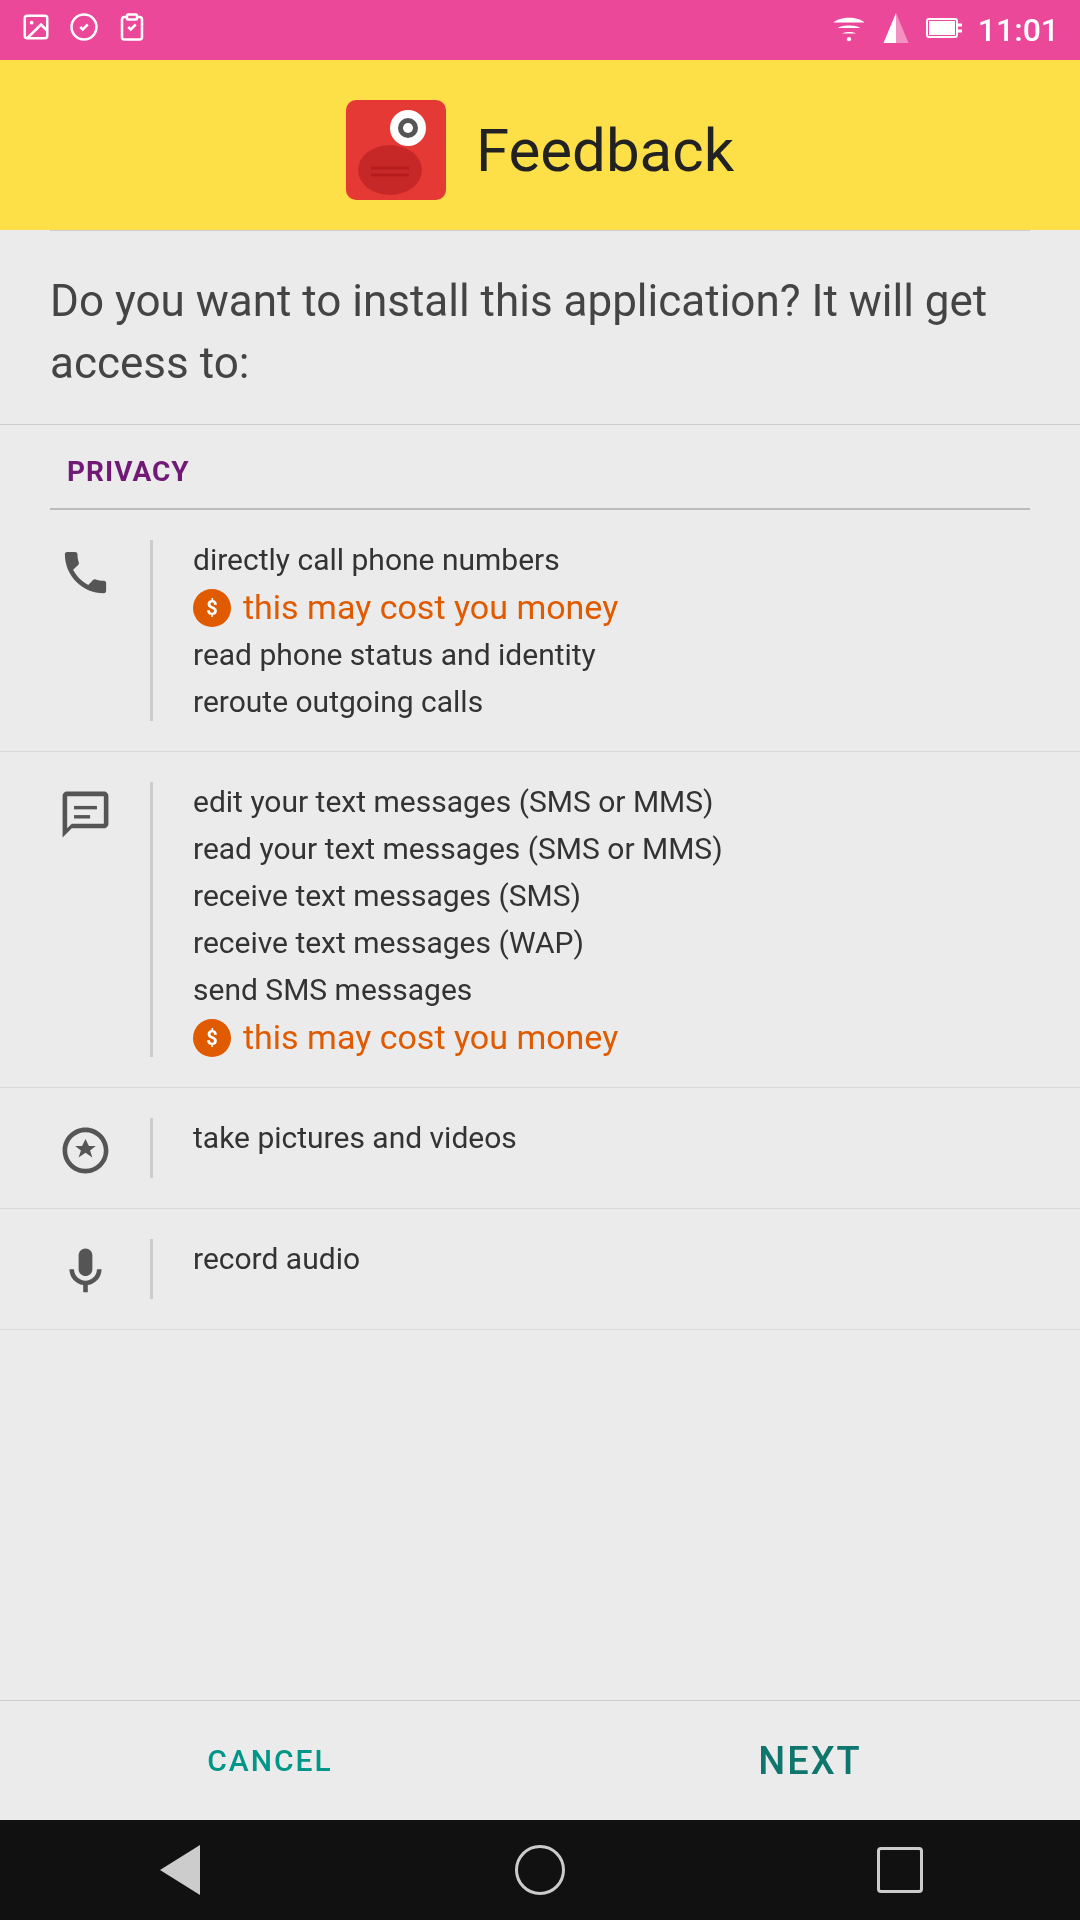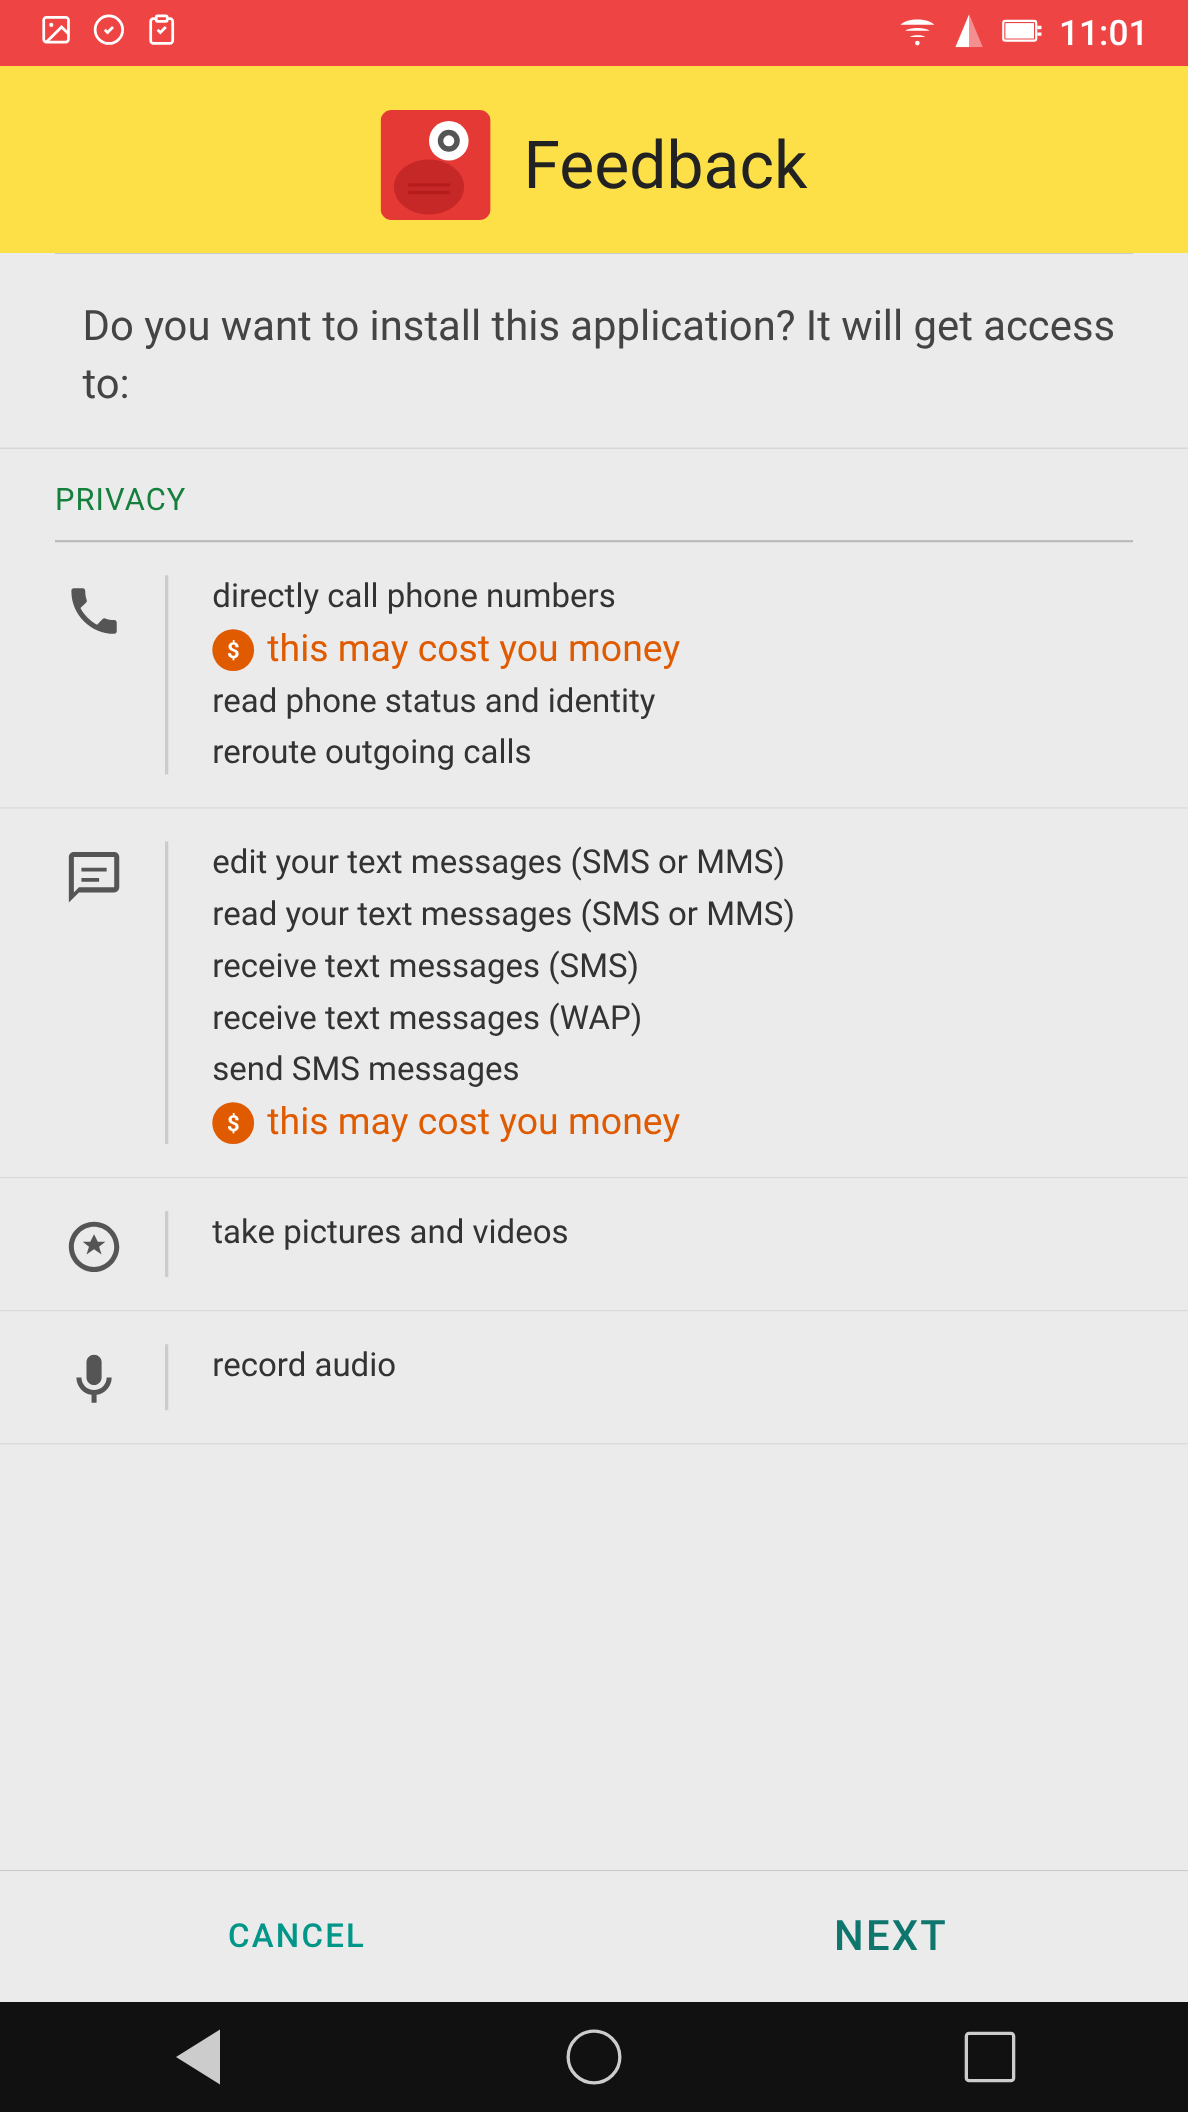--- a/index.html
+++ b/index.html
@@ -13,26 +13,26 @@
       height: 1920px;
       background: #e8e8e8;
       font-family: 'Roboto', Arial, sans-serif;
       overflow: hidden;
       display: flex;
       flex-direction: column;
     }
 
     
     .status-bar {
-      background: #ef4444;
+      background: #ec4899;
       height: 60px;
       display: flex;
       align-items: center;
       justify-content: space-between;
-      padding: 0 36px;
+      padding: 0 21px;
       flex-shrink: 0;
     }
 
     .status-bar-left {
       display: flex;
       align-items: center;
       gap: 18px;
     }
 
     .status-bar-right {
@@ -85,44 +85,44 @@
 
     .divider {
       height: 1px;
       background: #ccc;
       margin: 0 50px;
     }
 
     
     .install-question {
       padding: 40px 50px 30px 50px;
-      font-size: 38px;
+      font-size: 44px;
       color: #444;
       line-height: 1.4;
-      margin-left: 25px;
     }
 
     .divider-full {
       height: 1px;
       background: #ccc;
     }
 
     
     .permissions-section {
       flex: 1;
       overflow-y: auto;
       background: #ebebeb;
     }
 
     .section-header {
       padding: 30px 50px 20px 50px;
       font-size: 28px;
-      font-weight: 400;
-      color: #15803d;
+      font-weight: 700;
+      color: #701a75;
       letter-spacing: 1px;
+      margin-left: 17px;
     }
 
     .section-divider {
       height: 2px;
       background: #bbb;
       margin: 0 50px;
     }
 
     
     .permission-item {

